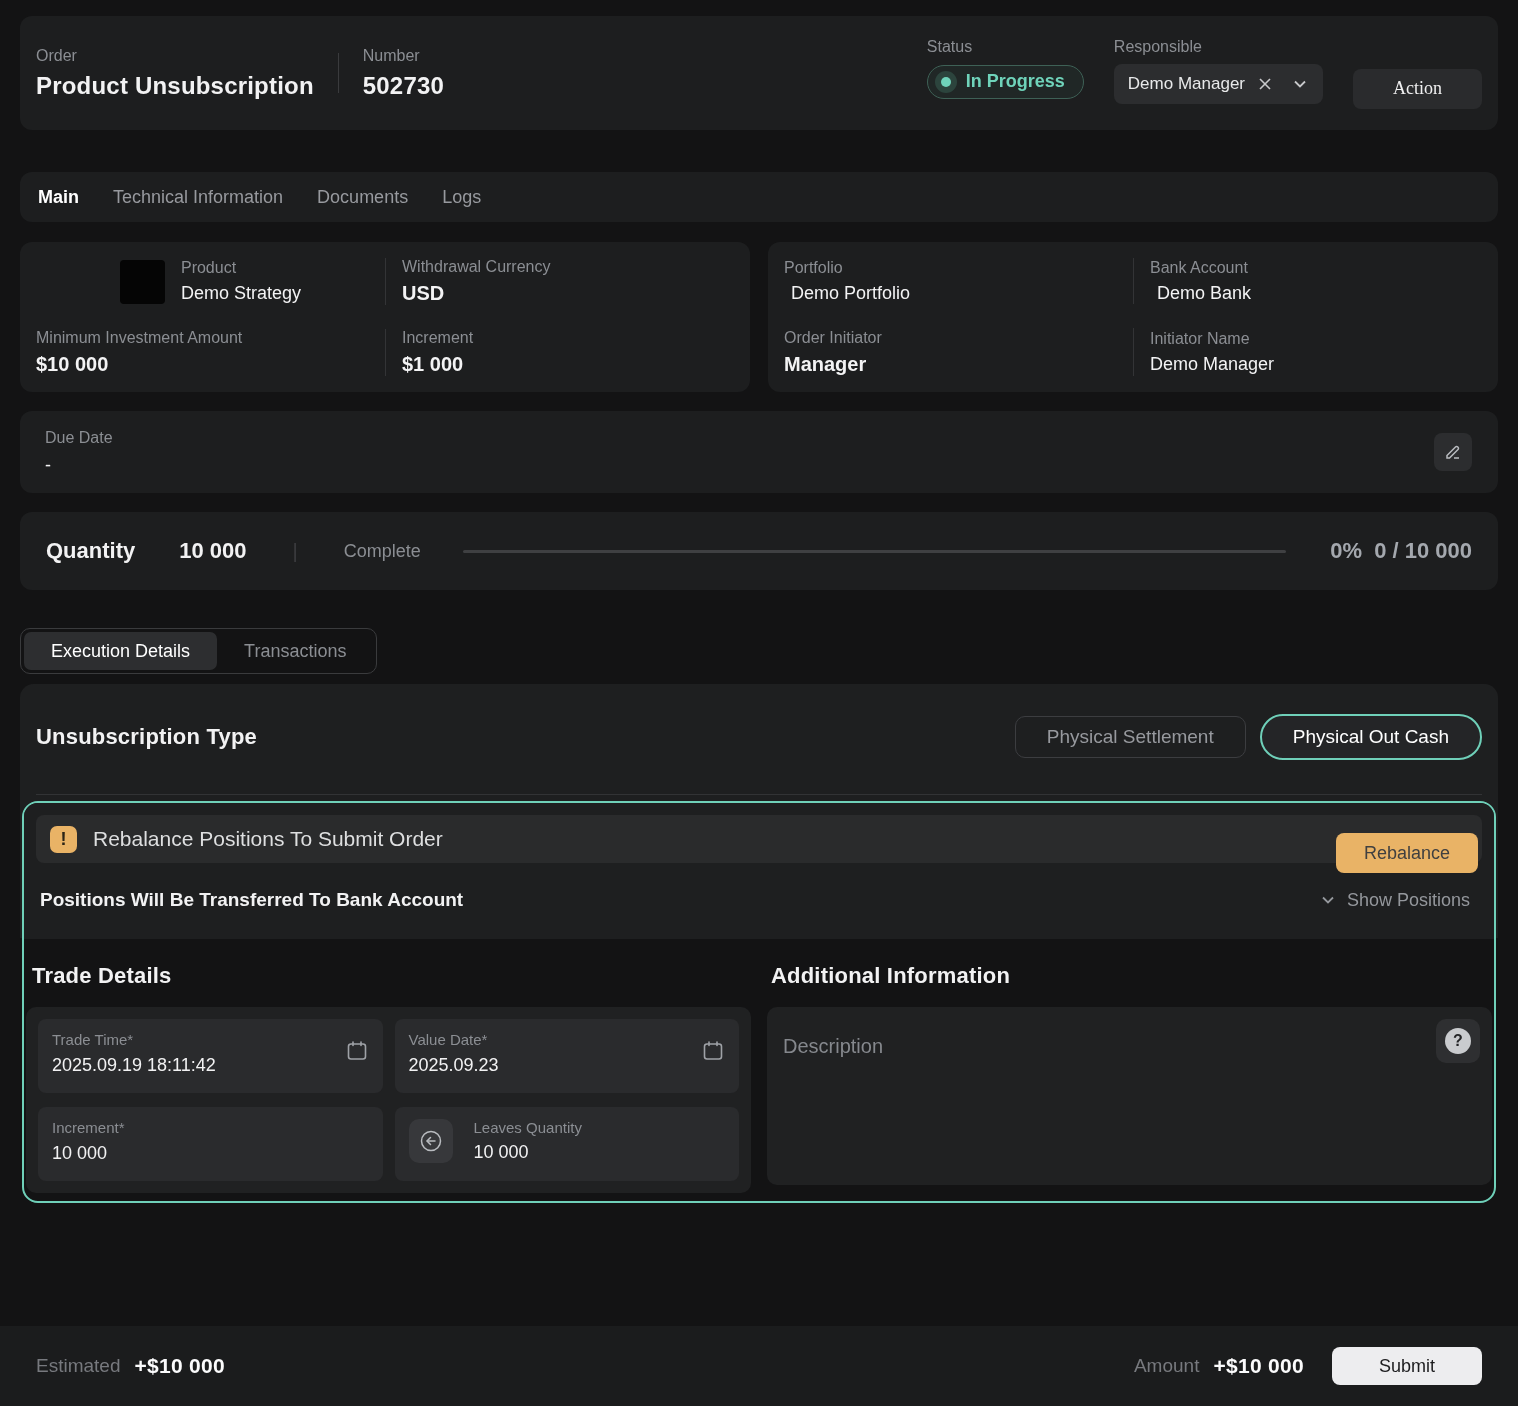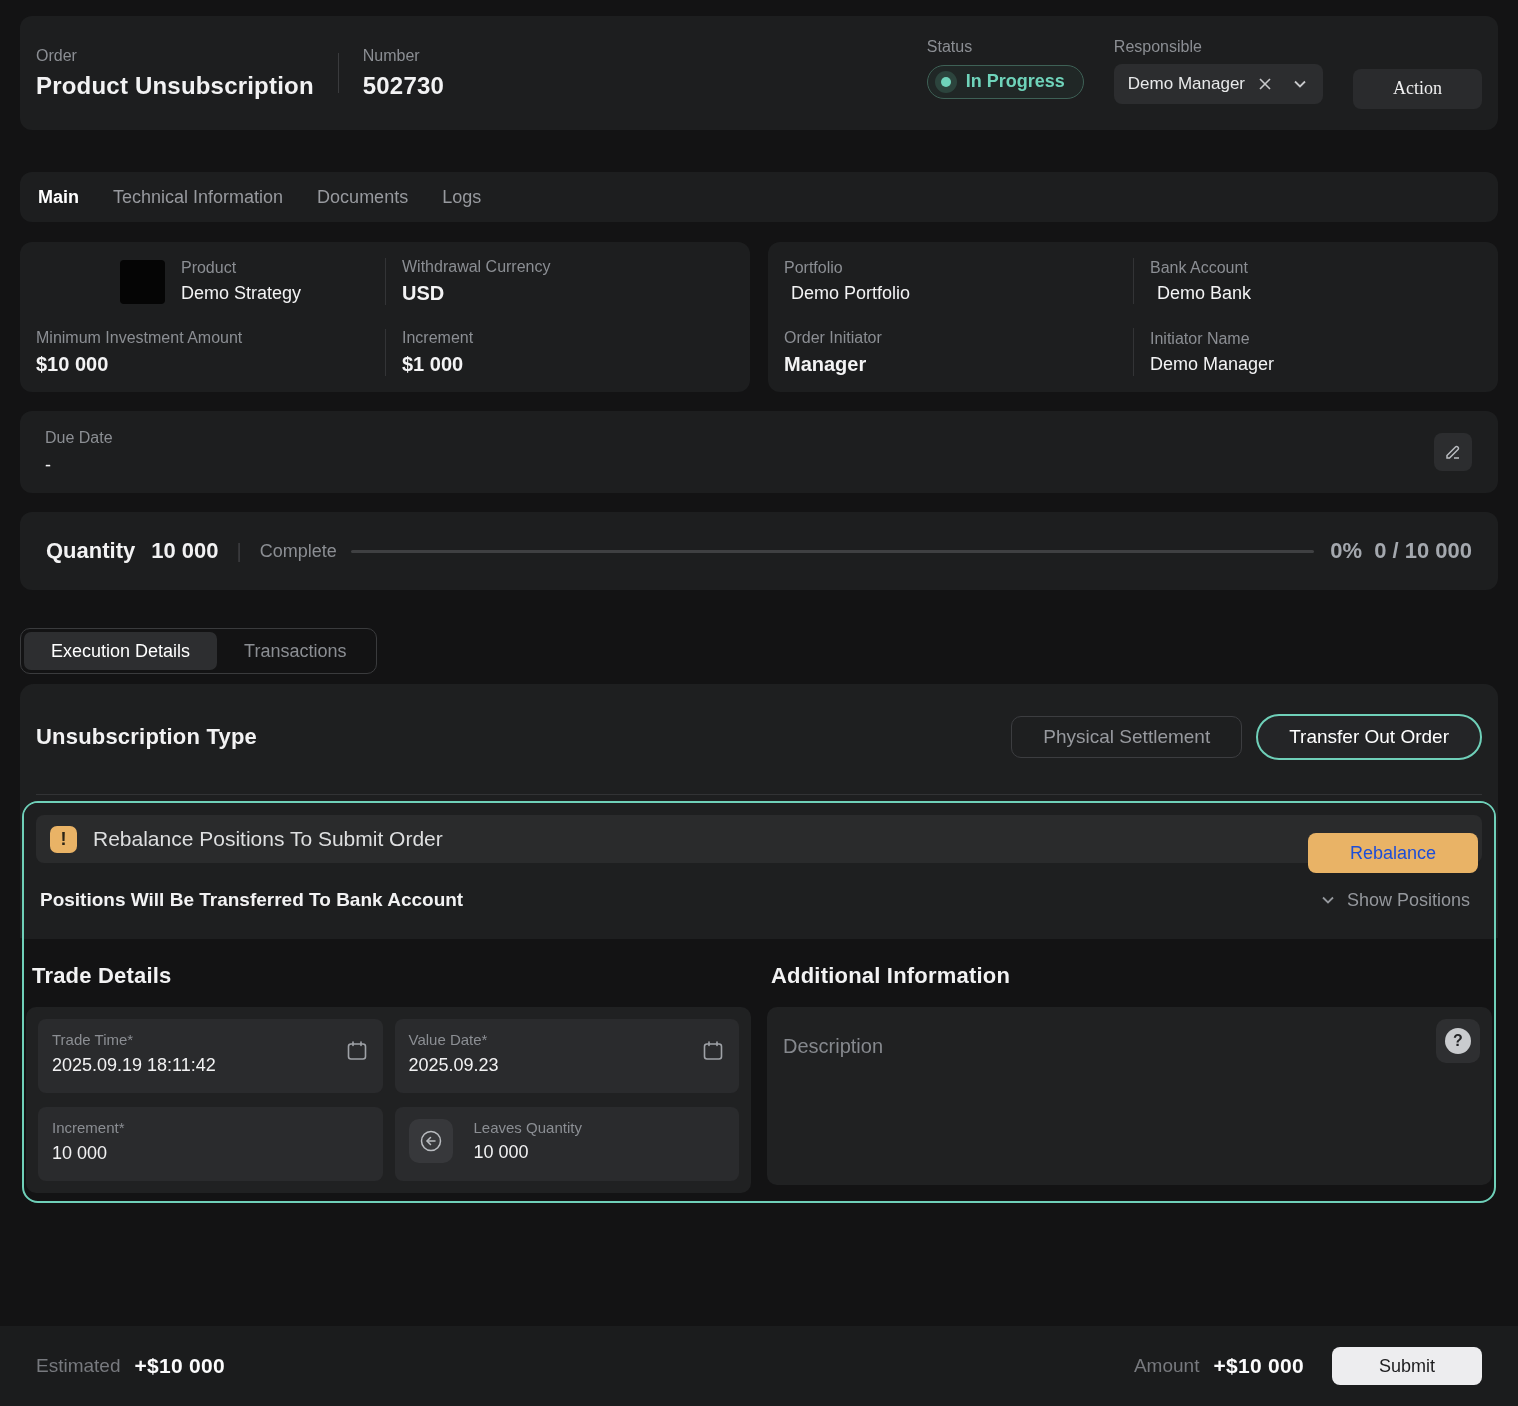--- a/index.html
+++ b/index.html
@@ -47,21 +47,21 @@
   .cell .value.bold { font-weight:700; font-size:20px; }
   .prod-cell { display:flex; flex-direction:row; align-items:center; gap:16px; }
   .thumb { width:45px; height:44px; background:#050505; border-radius:4px; flex:0 0 auto; }
 
   
   .due-card { margin-top:19px; height:82px; display:flex; align-items:center; padding:0 26px 0 25px; }
   .edit-btn { margin-left:auto; width:38px; height:38px; background:#2c2d2f; border:none; border-radius:8px;
     display:flex; align-items:center; justify-content:center; cursor:pointer; }
 
   
-  .qty-card { margin-top:19px; height:78px; display:flex; align-items:center; padding:0 26px; }
+  .qty-card { margin-top:19px; height:78px; display:flex; align-items:center; padding:0 26px;gap:28px; }
   .qty-label { font-size:22px; font-weight:700; }
   .qty-value { font-size:22px; font-weight:700; margin-left:16px; }
   .qty-sep { color:#3c3d3f; font-size:20px; margin:0 18px; }
   .qty-complete { font-size:18px; color:#8b8e93; }
   .progress { flex:1; height:3px; background:#3f4042; border-radius:2px; margin:0 16px 0 14px; }
   .qty-right { font-size:22px; font-weight:700; color:#a4a8ae; display:flex; gap:12px; }
 
   
   .subtabs { margin:38px 20px 0; display:inline-flex; align-self:flex-start; border:1px solid #3a3b3d;
     border-radius:10px; padding:3px; height:46px; }
@@ -81,21 +81,21 @@
     border-radius:23px; color:#ffffff; font-size:19px; font-family:inherit; cursor:pointer; }
   .hr { height:1px; background:#323335; margin:0 16px; }
 
   .teal-group { margin:6px 2px 0; border:2px solid #6fd0b9; border-radius:16px; overflow:hidden; }
   .group-top { background:#1e1f20; padding:12px 12px 0; }
   .alert-bar { background:#2a2b2c; border-radius:8px; height:48px; display:flex; align-items:center;
     padding:4px 4px 4px 14px; gap:16px; }
   .alert-icon { width:27px; height:27px; background:#e9b366; border-radius:7px; color:#2b2417;
     font-weight:800; font-size:18px; display:flex; align-items:center; justify-content:center; flex:0 0 auto; }
   .alert-text { font-size:21px; color:#dedfe0; }
-  .rebalance-btn { margin-left:auto; height:40px; padding:0 42px; background:#e9b366; color:#1d4ed8;
+  .rebalance-btn { margin-left:auto; height:40px; padding:0 28px; background:#e9b366; color:#404040;
     border:none; border-radius:8px; font-size:18px; font-family:inherit; cursor:pointer;margin-top:28px; }
   .positions-row { display:flex; align-items:center; justify-content:space-between; padding:26px 12px 28px 4px; }
   .positions-title { font-size:19px; font-weight:700; }
   .show-positions { display:flex; align-items:center; gap:10px; font-size:18px; color:#94979c; cursor:pointer; }
 
   .group-bottom { padding:0 0 8px; }
   .heads-row { display:grid; grid-template-columns:1fr 1fr; gap:16px; padding:24px 0 18px; }
   .heads-row .section-title:first-child { padding-left:8px; }
   .heads-row .section-title:last-child { padding-left:4px; }
   .panels-row { display:grid; grid-template-columns:1fr 1fr; gap:16px; padding:0 2px; }
@@ -248,21 +248,21 @@
 <div class="subtabs">
   <span class="subtab active">Execution Details</span>
   <span class="subtab">Transactions</span>
 </div>
 
 <div class="unsub-section">
   <div class="unsub-head">
     <span class="section-title">Unsubscription Type</span>
     <span class="type-btns">
       <button class="btn-outline">Physical Settlement</button>
-      <button class="btn-teal">Transfer Out Order</button>
+      <button class="btn-teal">Physical Out Cash</button>
     </span>
   </div>
   <div class="hr"></div>
 
   <div class="teal-group">
     <div class="group-top">
       <div class="alert-bar">
         <span class="alert-icon">!</span>
         <span class="alert-text">Rebalance Positions To Submit Order</span>
         <button class="rebalance-btn">Rebalance</button>

